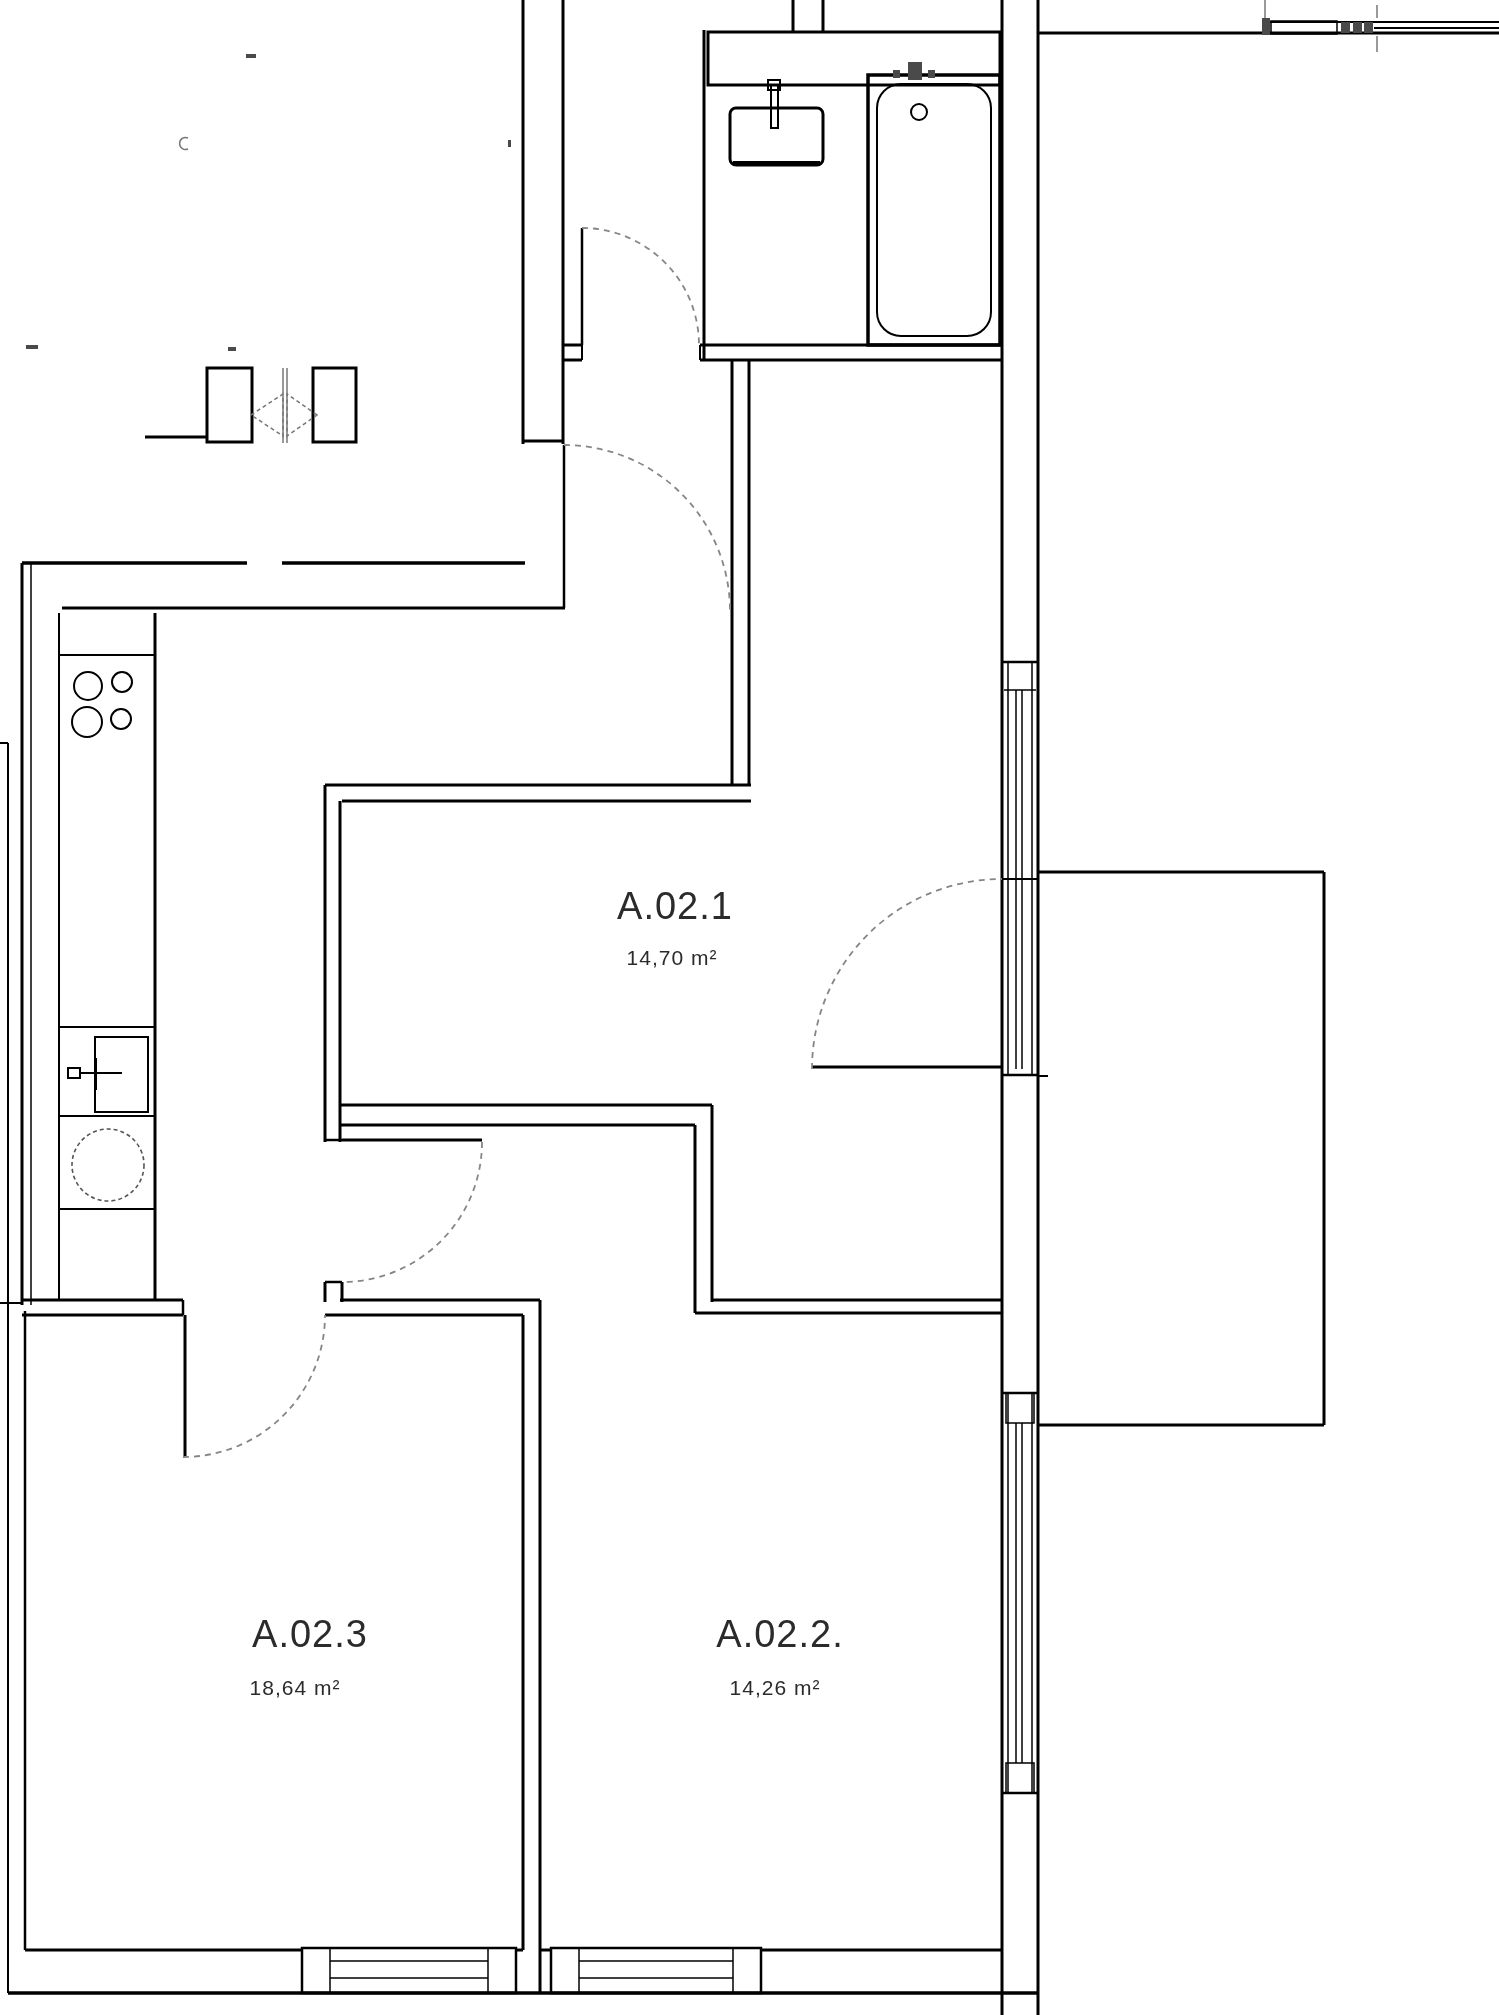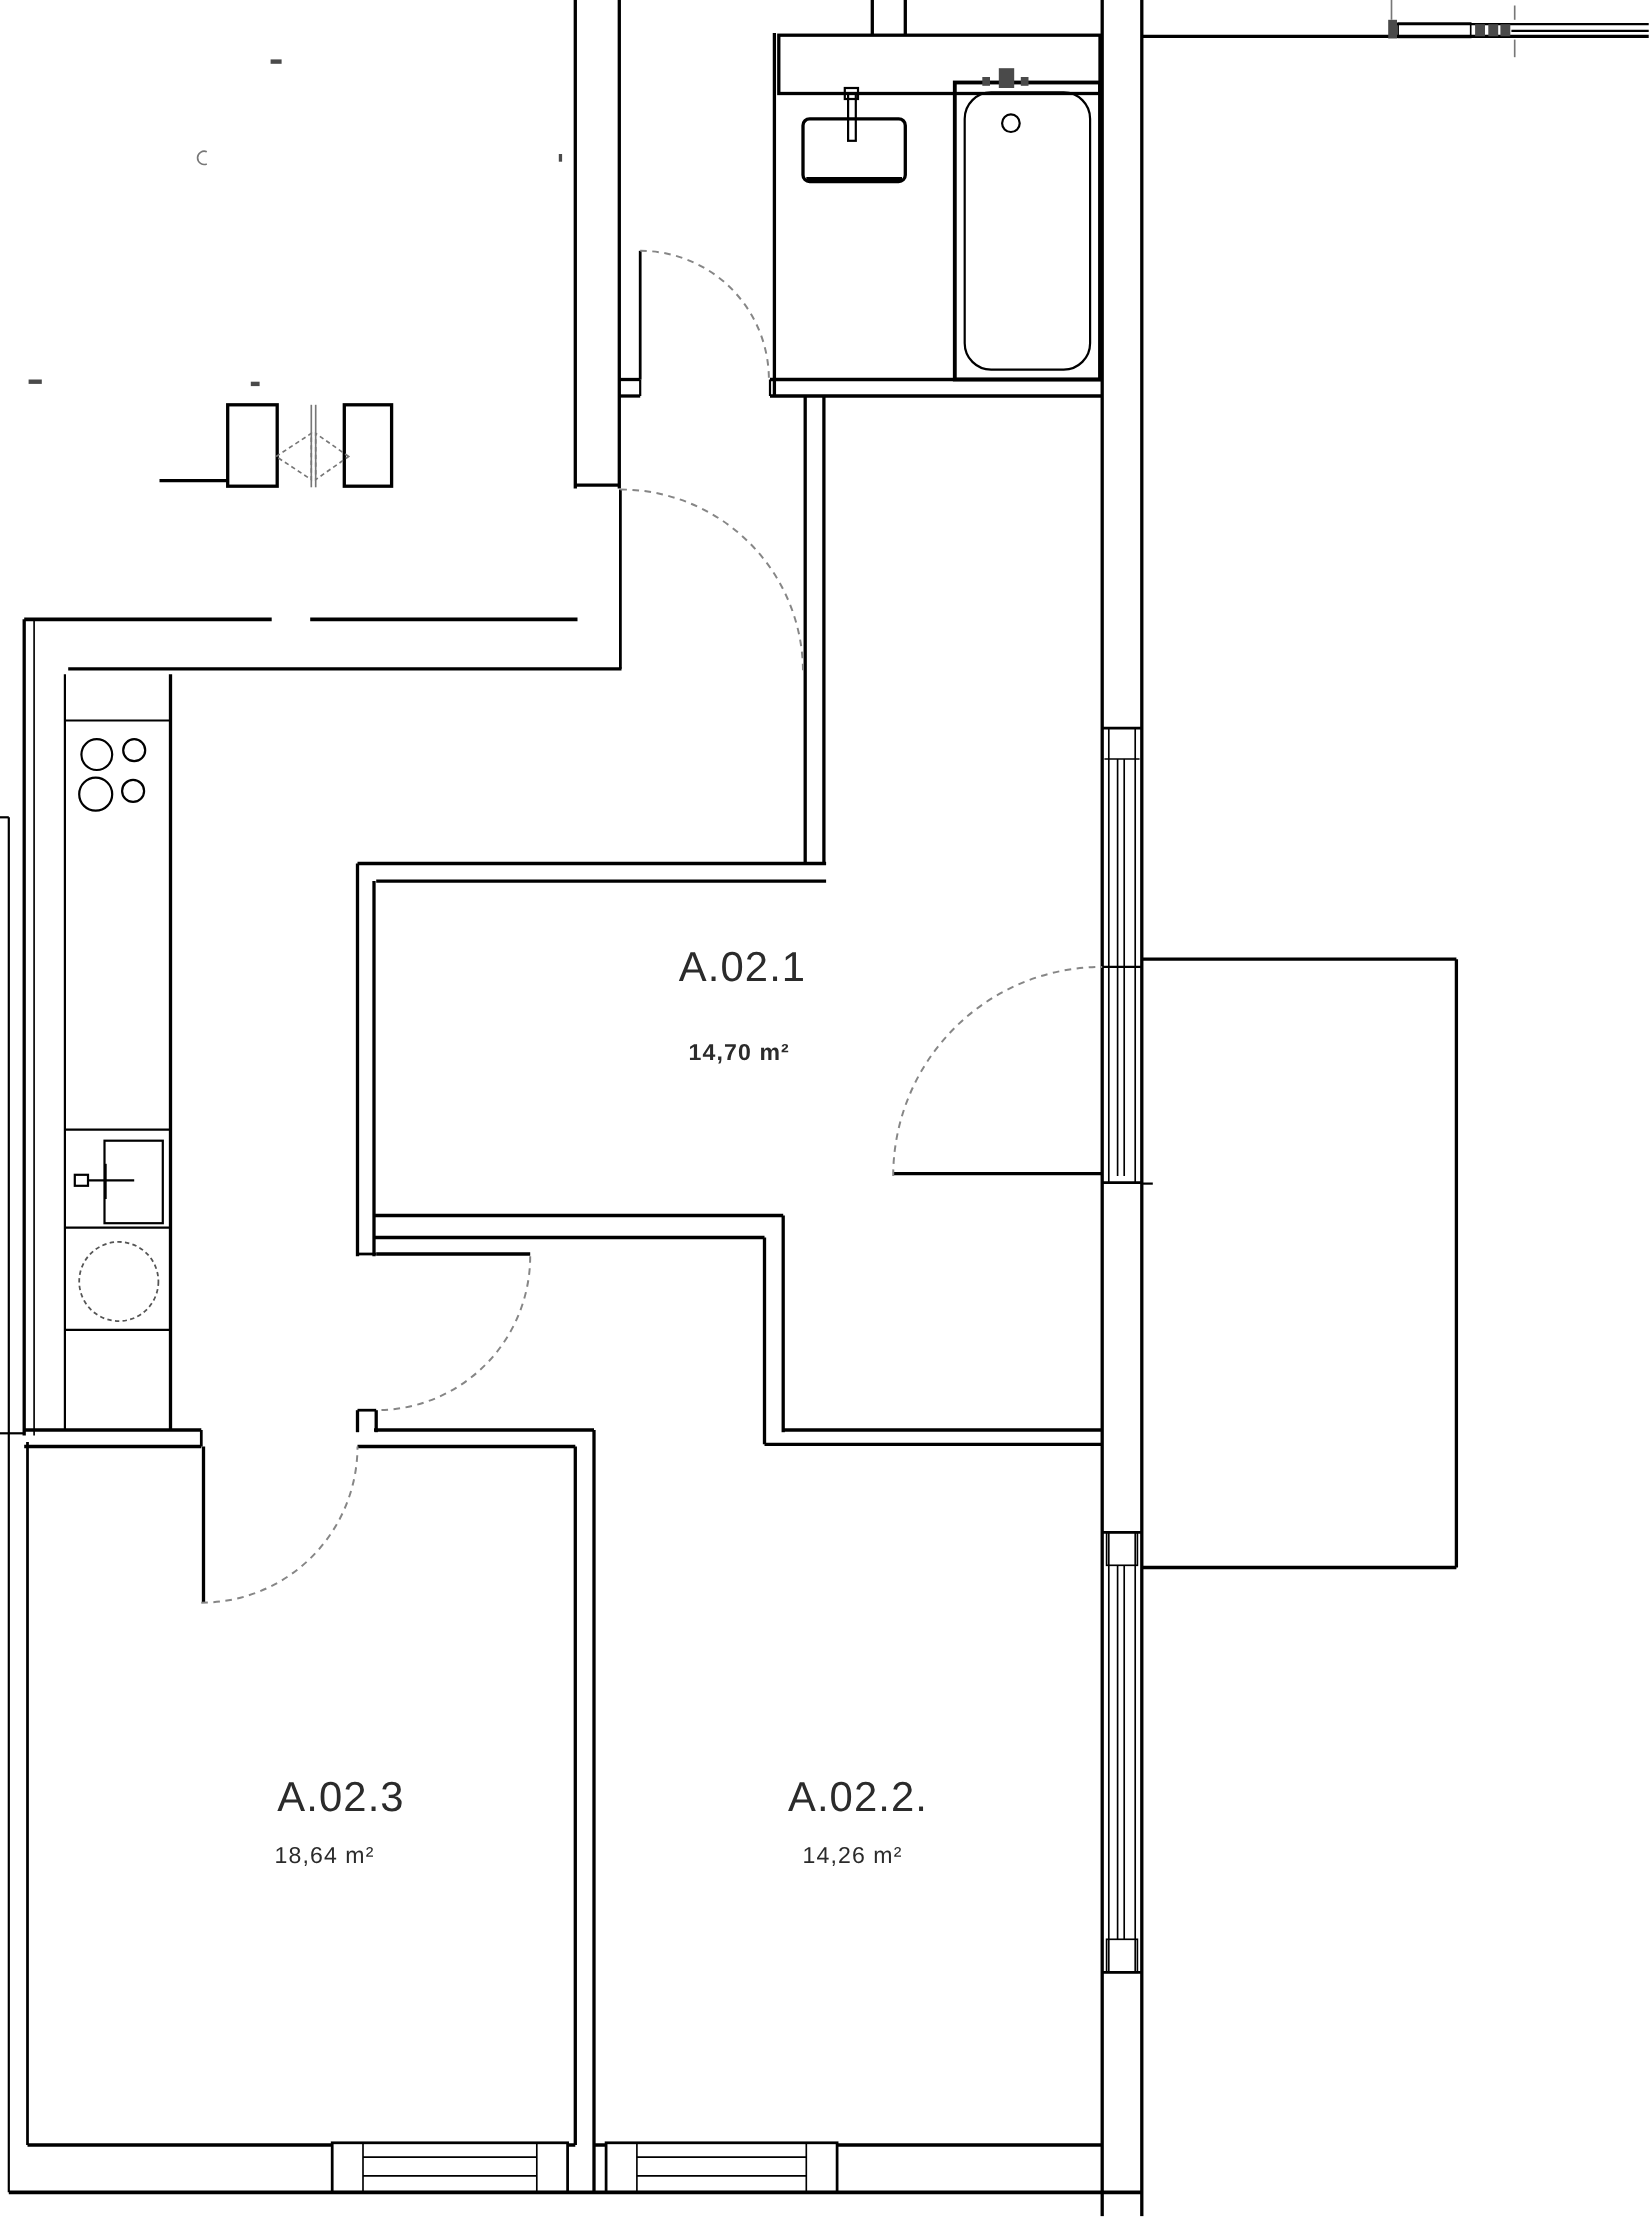--- a/index.html
+++ b/index.html
@@ -227,22 +227,22 @@
   <g>
     <rect class="mark" x="246" y="54" width="10" height="4"></rect>
     <path class="thin-gray" d="M 188,138 A 6,6 0 1 0 188,149"></path>
     <rect class="mark" x="26" y="345" width="12" height="4"></rect>
     <rect class="mark" x="228" y="347" width="8" height="4"></rect>
     <rect class="mark" x="508" y="140" width="3" height="7"></rect>
   </g>
 </svg>
 
 
-  <div class="lbl room-name" style="left:555px;top:860px;width:240px;">A.02.1</div>
-  <div class="lbl room-area" style="left:556px;top:946px;width:232px;font-weight:bold;">14,70 m²</div>
+  <div class="lbl room-name" style="left:555px;top:886px;width:240px;">A.02.1</div>
+  <div class="lbl room-area" style="left:556px;top:946px;width:232px;">14,70 m²</div>
 
   <div class="lbl room-name" style="left:660px;top:1614px;width:240px;">A.02.2.</div>
   <div class="lbl room-area" style="left:660px;top:1676px;width:230px;">14,26 m²</div>
 
   <div class="lbl room-name" style="left:190px;top:1614px;width:240px;">A.02.3</div>
   <div class="lbl room-area" style="left:180px;top:1676px;width:230px;">18,64 m²</div>
 
 </div>
 
 </body></html>

